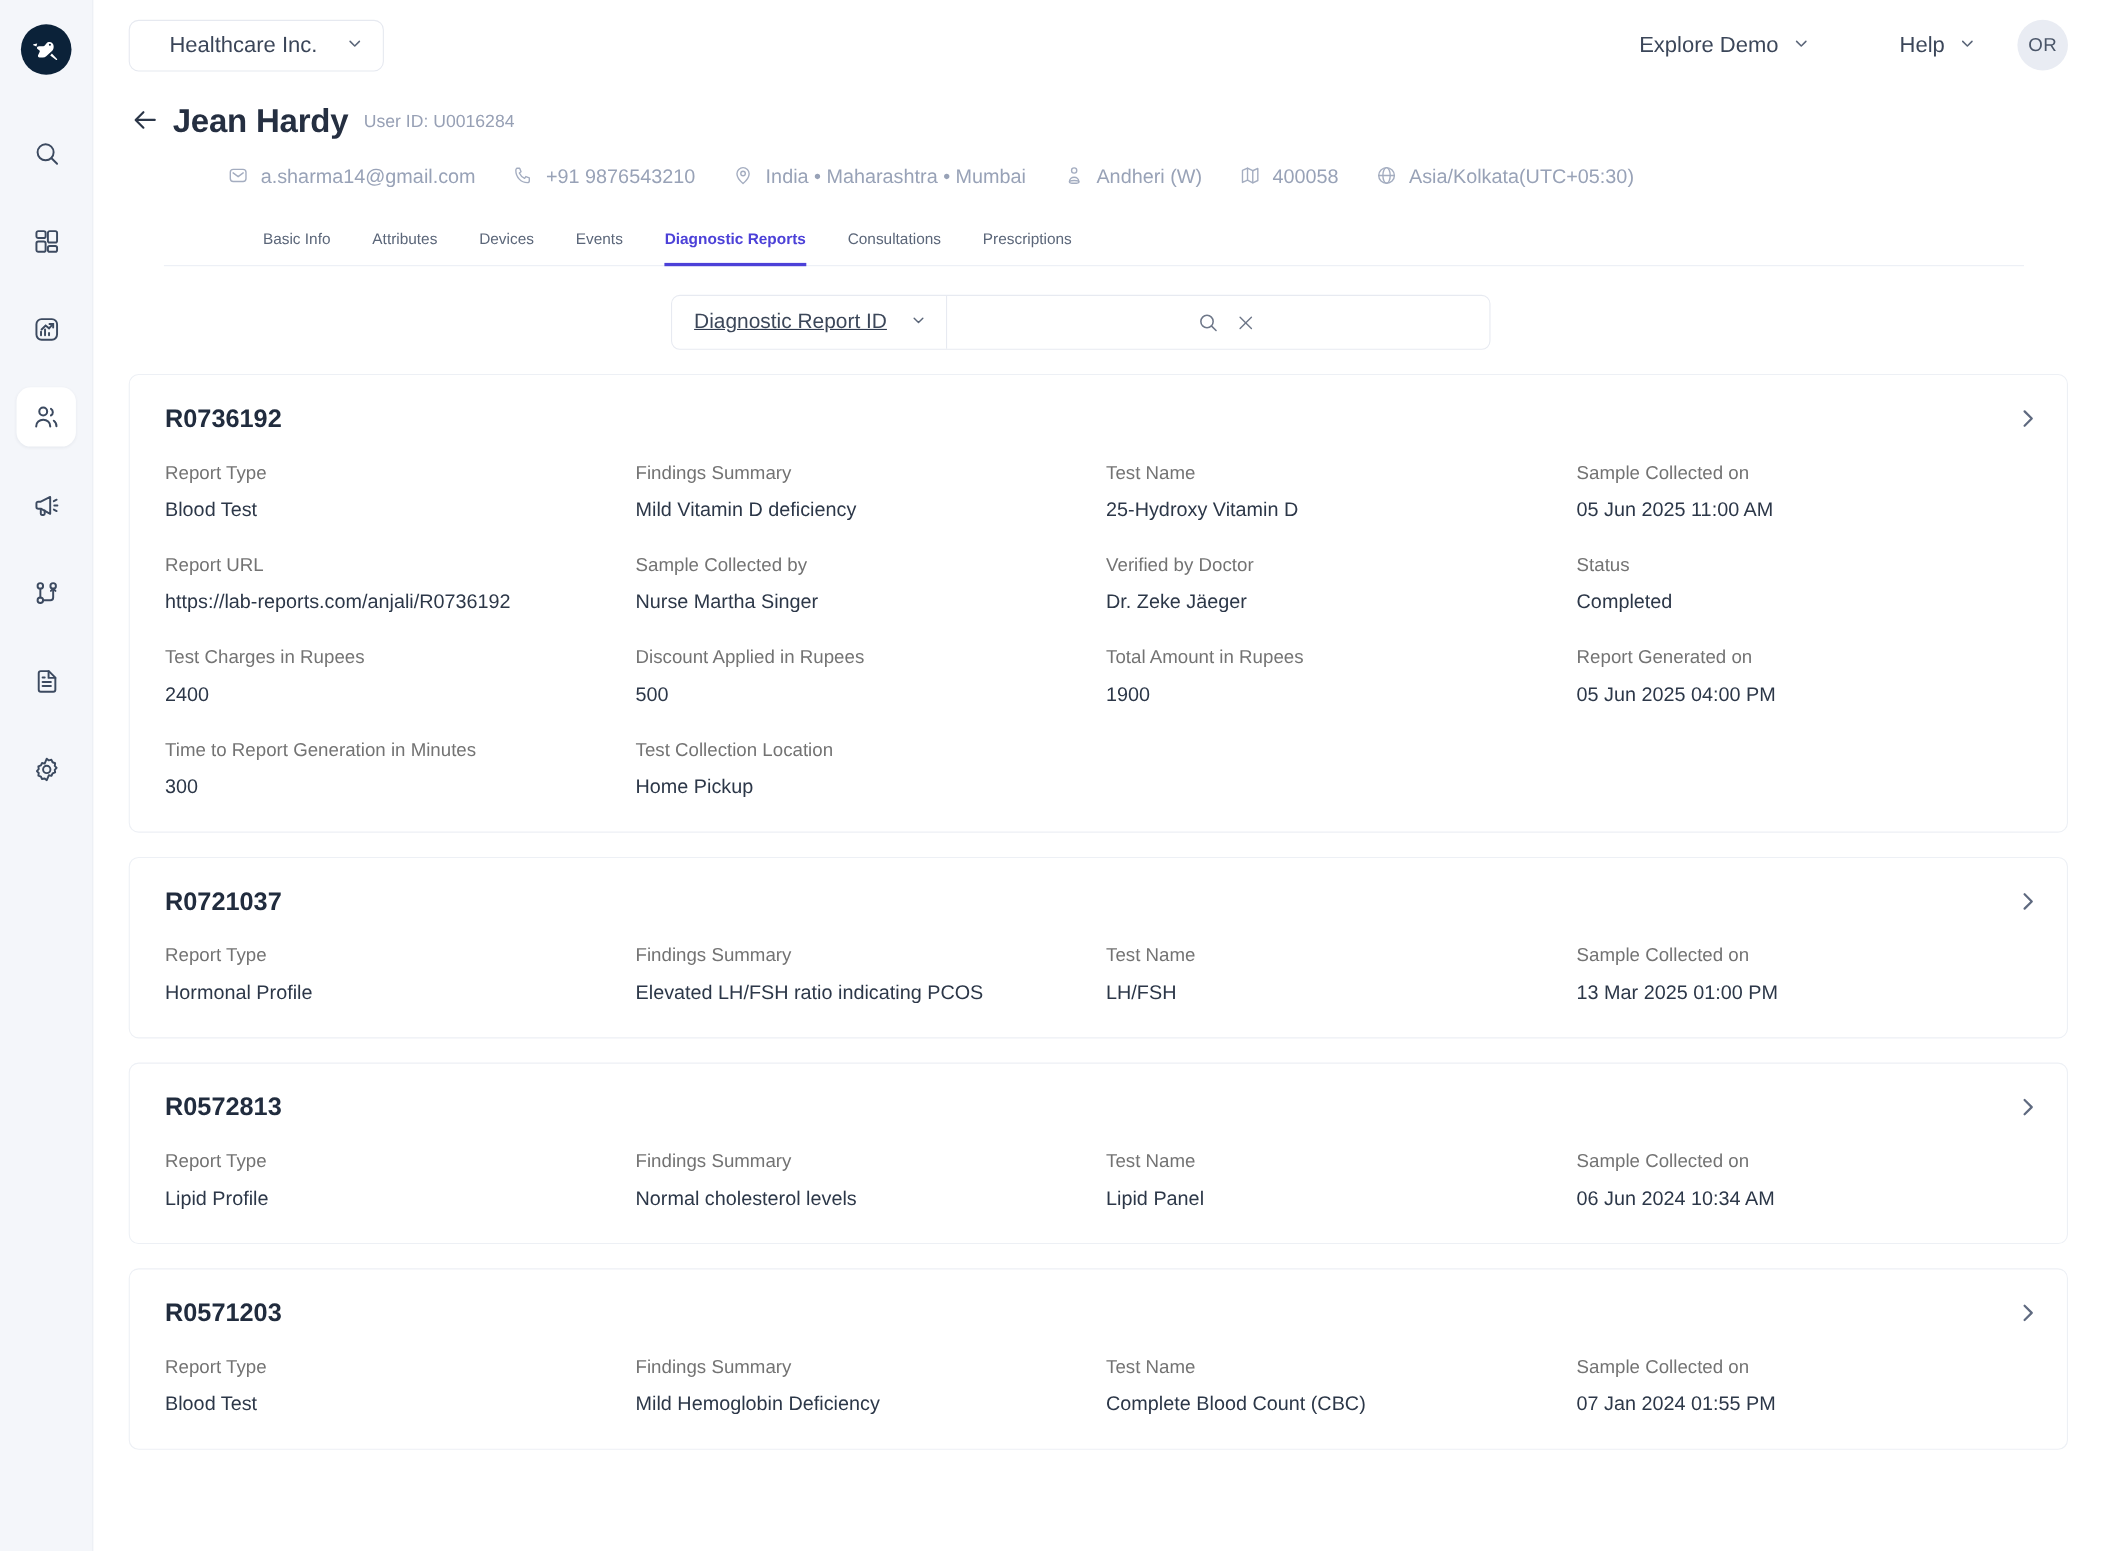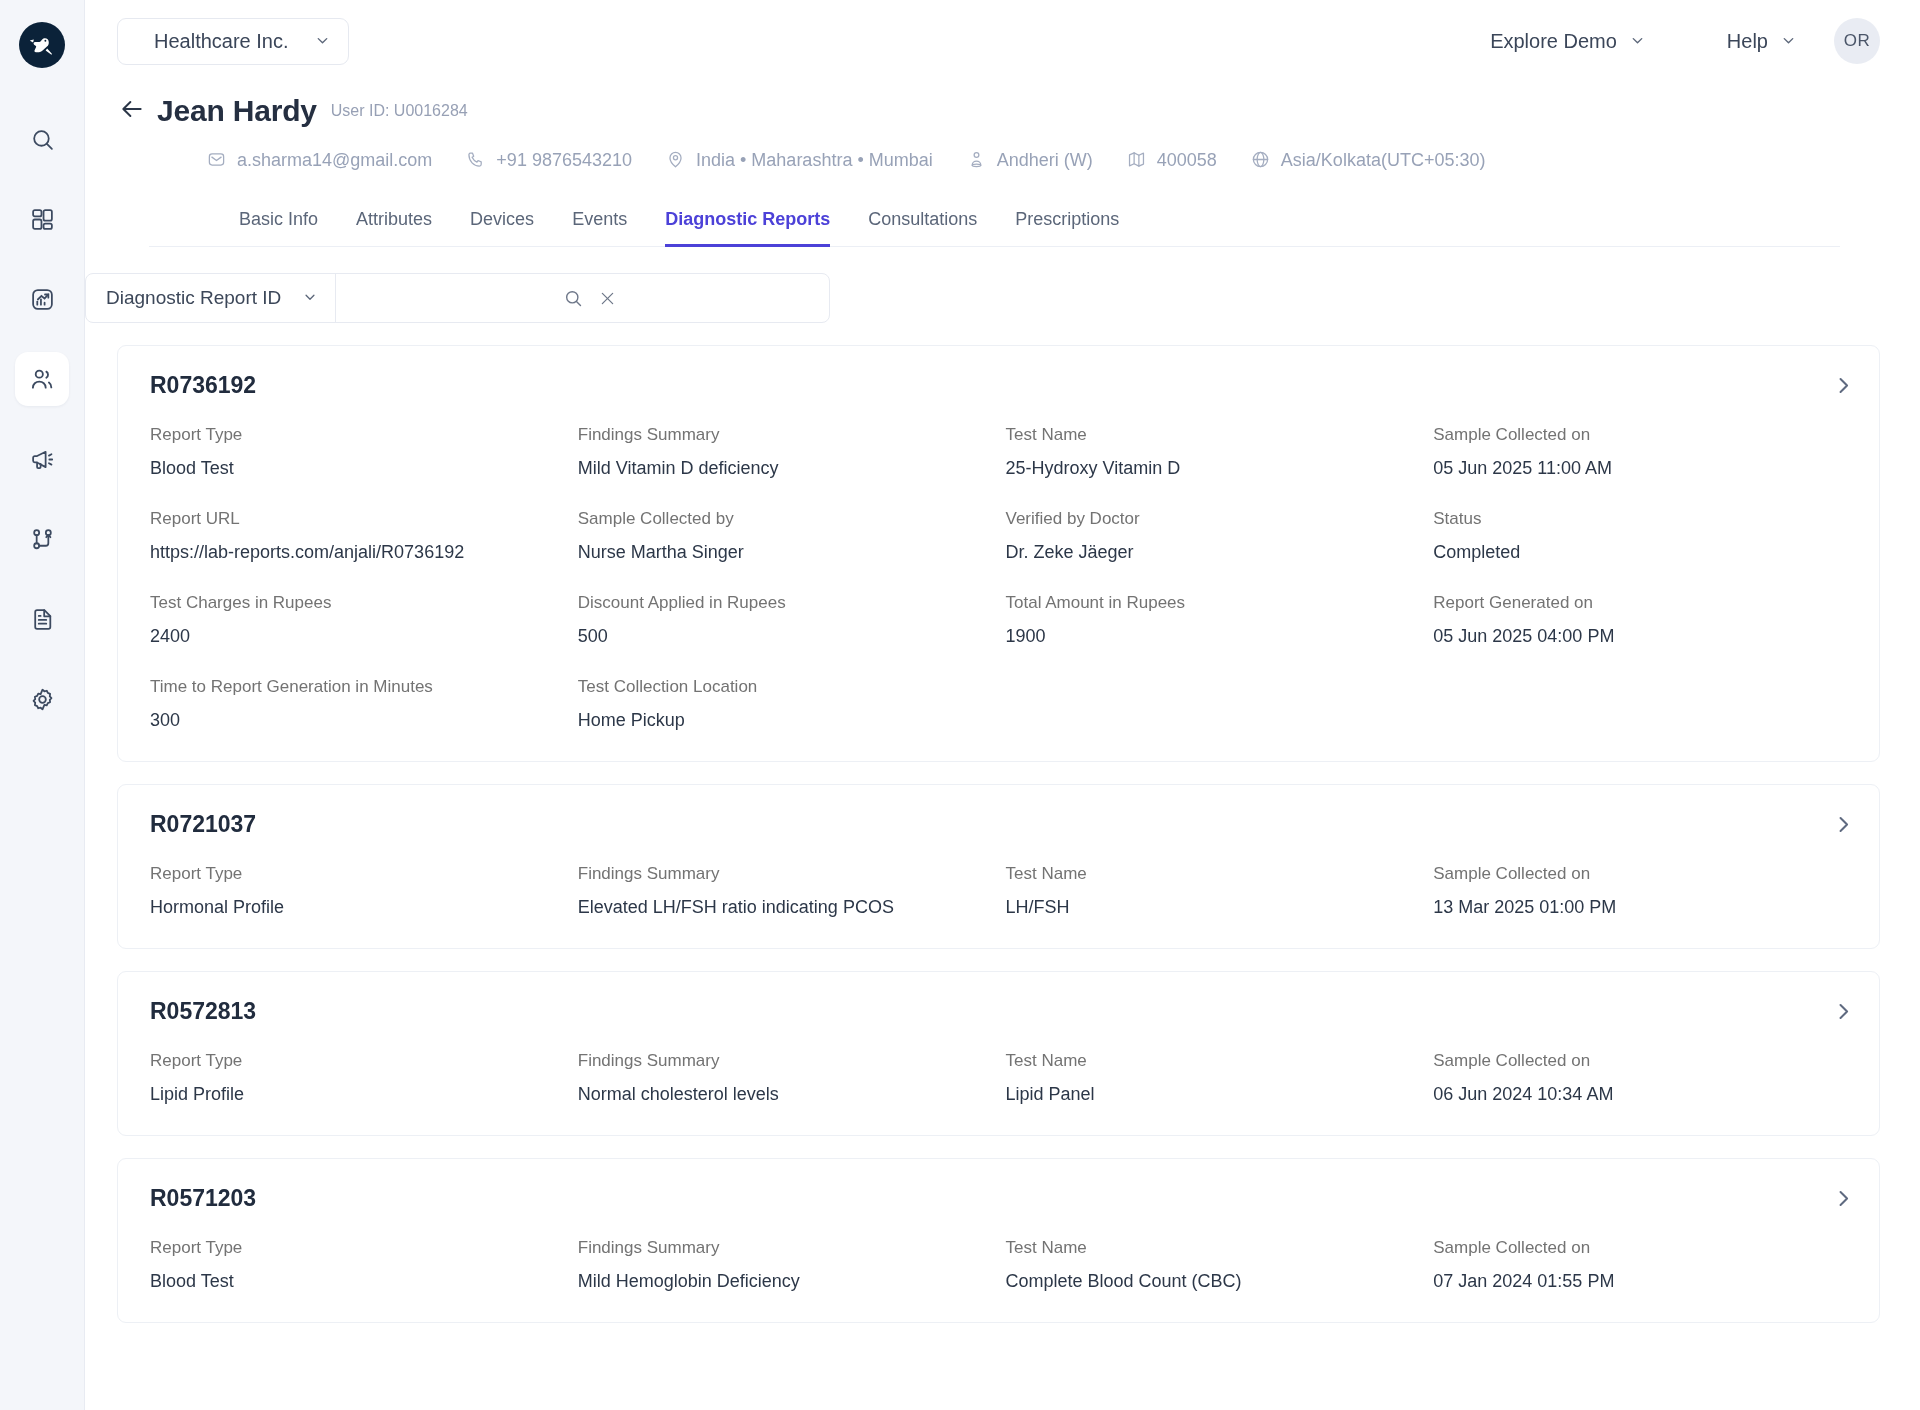--- a/index.html
+++ b/index.html
@@ -76,27 +76,27 @@
   .meta-item svg { flex: 0 0 auto; }
 
   
   .tabs {
     display: flex; align-items: flex-end; gap: 0;
     margin: 34px 40px 0 32px;
     border-bottom: 1px solid #eceff5;
     padding-left: 90px;
   }
   .tab {
-    font-size: 18px; color: #5b6679; padding: 0 0 14px 0; margin-right: 38px;
+    font-size: 14px; color: #5b6679; padding: 0 0 14px 0; margin-right: 38px;
     cursor: pointer; border-bottom: 3px solid transparent; position: relative; top: 1px;
   }
   .tab.active { color: #4c41d8; font-weight: 600; border-bottom-color: #4c41d8; }
 
   
-  .search-row { display: flex; justify-content: flex-start; padding: 26px 40px 0 0; }
+  .search-row { display: flex; justify-content: center; padding: 26px 40px 0 0; text-decoration: underline; }
   .search-wrap {
     display: flex; align-items: center;
     width: 745px; height: 50px;
     border: 1px solid #e7eaf1; border-radius: 8px; background: #fff;
   }
   .search-select {
     display: flex; align-items: center; gap: 22px;
     padding: 0 18px 0 20px; height: 100%;
     border-right: 1px solid #e7eaf1;
     font-size: 19px; color: #3c4759; cursor: pointer; white-space: nowrap;

